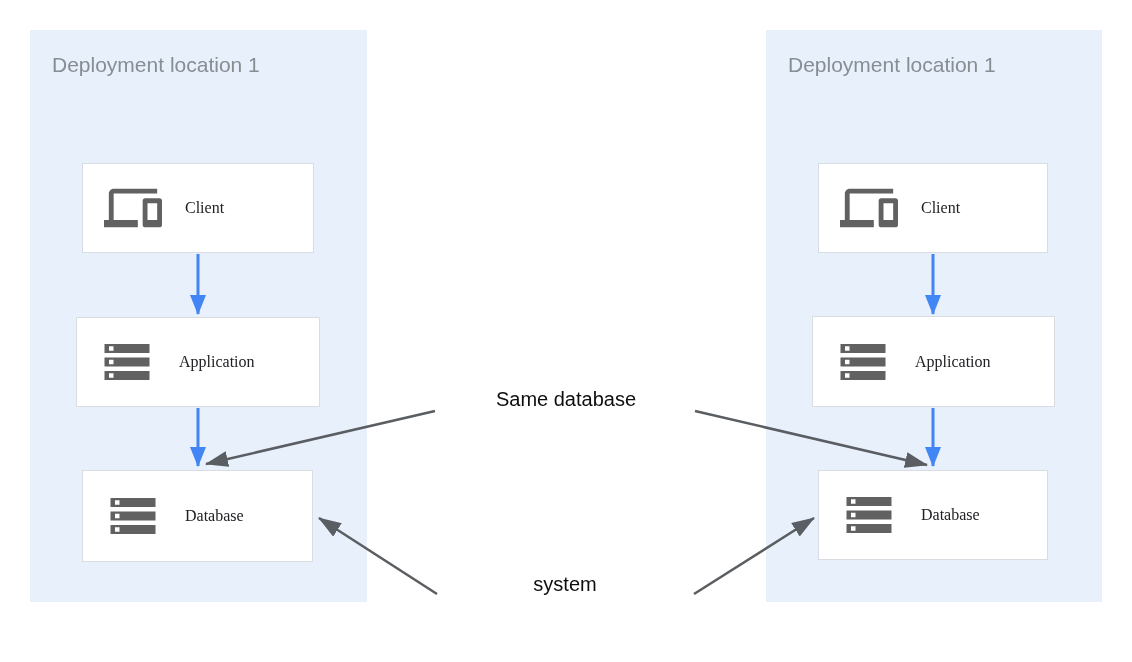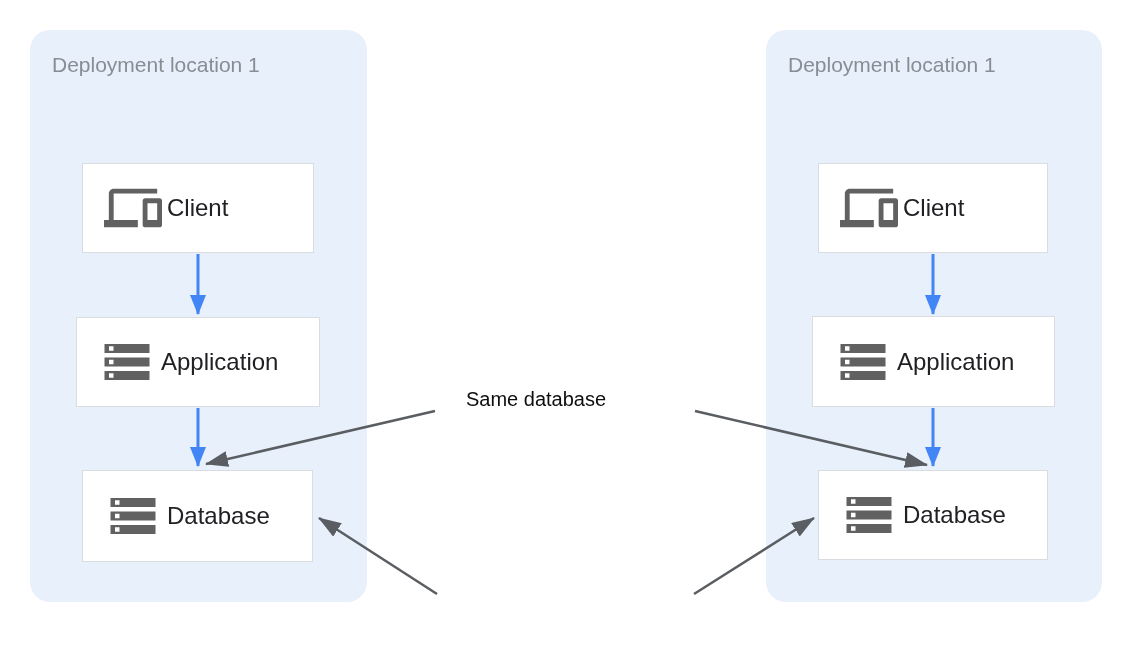--- a/index.html
+++ b/index.html
@@ -16,21 +16,20 @@
   html, body { background: #ffffff; }
   body {
     width: 1132px; height: 662px;
     position: relative;
     font-family: "Liberation Sans", sans-serif;
     overflow: hidden;
   }
   .panel {
     position: absolute;
     background: var(--panel-bg);
-    border-radius: 20px;
   }
   #panel-1 { left: 30px; top: 30px; width: 337px; height: 572px; }
   #panel-2 { left: 766px; top: 30px; width: 336px; height: 572px; }
   .panel-title {
     position: absolute;
     left: 22px; top: 23px;
     font-size: 21px;
     color: var(--panel-title);
     white-space: nowrap;
   }
@@ -43,23 +42,25 @@
     padding-left: 16px;
   }
   .node .icon-wrap {
     width: 68px;
     display: flex;
     justify-content: center;
     align-items: center;
   }
   .node .icon-wrap svg { fill: var(--icon-gray); }
   .node .label {
-    font-size: 24px;
+    margin-left: 18px;
+    font-size: 16px;
     color: var(--node-label);
     white-space: nowrap;
+    font-family: Liberation Serif, serif;
   }
   
   #node-client-1      { left: 82px;  top: 163px; width: 232px; height: 90px; }
   #node-application-1 { left: 76px;  top: 317px; width: 244px; height: 90px; }
   #node-database-1    { left: 82px;  top: 470px; width: 231px; height: 92px; }
   
   #node-client-2      { left: 818px; top: 163px; width: 230px; height: 90px; }
   #node-application-2 { left: 812px; top: 316px; width: 243px; height: 91px; }
   #node-database-2    { left: 818px; top: 470px; width: 230px; height: 90px; }
 
@@ -68,21 +69,21 @@
     left: 0; top: 0; width: 1132px; height: 662px;
     pointer-events: none;
   }
   .line-blue { stroke: var(--arrow-blue); stroke-width: 3; }
   .line-gray { stroke: var(--arrow-gray); stroke-width: 2.5; }
   .head-blue { fill: var(--arrow-blue); }
   .head-gray { fill: var(--arrow-gray); }
 
   .annotation {
     position: absolute;
-    text-align: left;
+    text-align: center;
     font-size: 20px;
     color: var(--annotation-text);
   }
   #annotation-same      { left: 466px; top: 383px; width: 200px; line-height: 32px; }
   #annotation-different { left: 455px; top: 568px; width: 220px; line-height: 33px; }
 </style>
 </head>
 <body>
 
 <section class="panel" id="panel-1">
@@ -161,13 +162,14 @@
   <line class="line-gray" x1="435" y1="411" x2="206" y2="464" marker-end="url(#ah-gray)"></line>
   <line class="line-gray" x1="695" y1="411" x2="927" y2="465" marker-end="url(#ah-gray)"></line>
   <line class="line-gray" x1="437" y1="594" x2="319" y2="518" marker-end="url(#ah-gray)"></line>
   <line class="line-gray" x1="694" y1="594" x2="814" y2="518" marker-end="url(#ah-gray)"></line>
 </svg>
 
 <div class="annotation" id="annotation-same">
   <div>Same database</div>
 </div>
 <div class="annotation" id="annotation-different">
+  <div>system</div>
 </div>
 
 </body></html>

